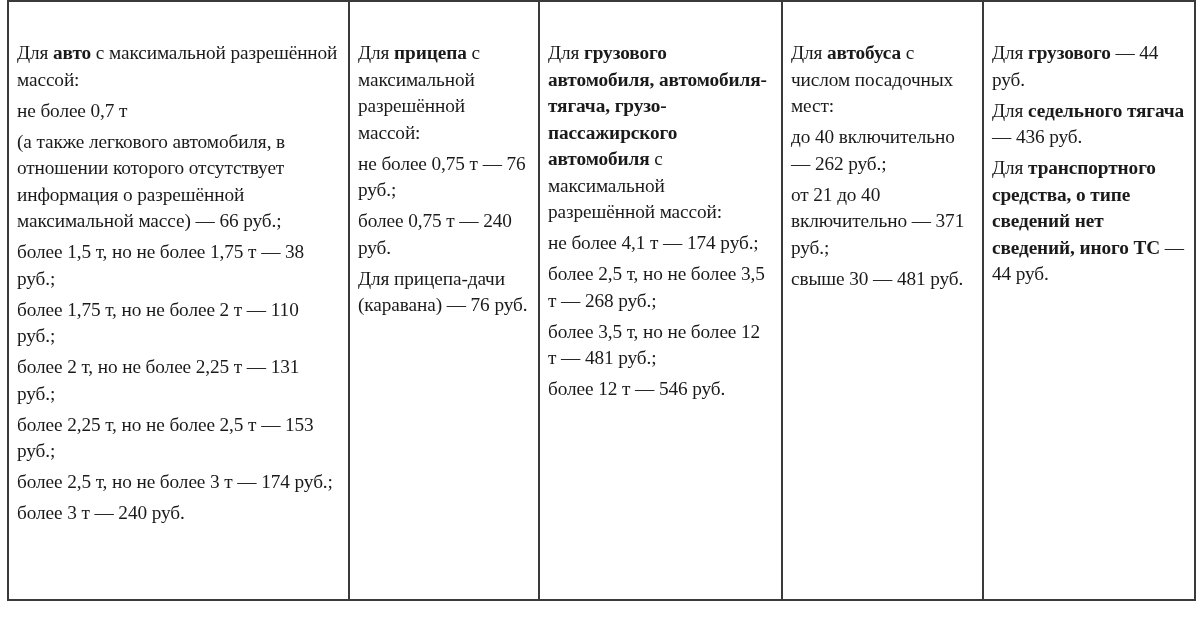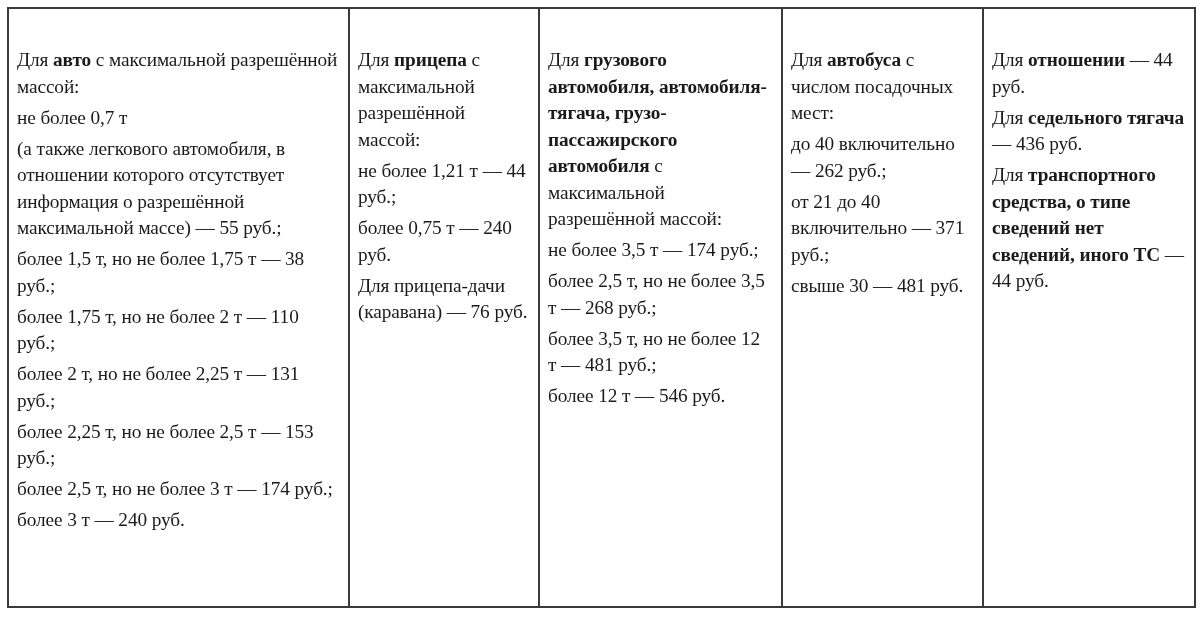--- a/index.html
+++ b/index.html
@@ -11,21 +11,21 @@
       width: 1200px;
       height: 618px;
       position: relative;
       overflow: hidden;
       font-family: "Liberation Serif", "DejaVu Serif", serif;
       color: #1a1a1a;
     }
     .fee-table {
       position: absolute;
       left: 7px;
-      top: 7px;
+      top: 0;
       width: 1188px;
       height: 601px;
       border-collapse: collapse;
       table-layout: fixed;
       border: 2px solid #3a3a3a;
     }
     .fee-table td {
       border: 2px solid #3a3a3a;
       vertical-align: top;
       padding: 38px 8px 8px 8px;
@@ -55,52 +55,52 @@
     <col class="col-3">
     <col class="col-4">
     <col class="col-5">
   </colgroup>
   <tbody>
     <tr>
 
       <td>
         <p><span>Для </span><b>авто</b><span> с максимальной разрешённой массой:</span></p>
         <p>не более 0,7 т</p>
-        <p>(а также легкового автомобиля, в отношении которого отсутствует информация о разрешённой максимальной массе) — 55 руб.;</p>
+        <p>(а также легкового автомобиля, в отношении которого отсутствует информация о разрешённой максимальной массе) — 66 руб.;</p>
         <p>более 1,5 т, но не более 1,75 т — 38 руб.;</p>
         <p>более 1,75 т, но не более 2 т — 110 руб.;</p>
         <p>более 2 т, но не более 2,25 т — 131 руб.;</p>
         <p>более 2,25 т, но не более 2,5 т — 153 руб.;</p>
         <p>более 2,5 т, но не более 3 т — 174 руб.;</p>
         <p>более 3 т — 240 руб.</p>
       </td>
 
       <td>
         <p><span>Для </span><b>прицепа</b><span> с максимальной разрешённой массой:</span></p>
-        <p>не более 1,21 т — 44 руб.;</p>
+        <p>не более 0,75 т — 76 руб.;</p>
         <p>более 0,75 т — 240 руб.</p>
         <p>Для прицепа-дачи (каравана) — 76 руб.</p>
       </td>
 
       <td>
         <p><span>Для </span><b>грузового автомобиля, автомобиля-тягача, грузо-пассажирского автомобиля</b><span> с максимальной разрешённой массой:</span></p>
-        <p>не более 3,5 т — 174 руб.;</p>
+        <p>не более 4,1 т — 174 руб.;</p>
         <p>более 2,5 т, но не более 3,5 т — 268 руб.;</p>
         <p>более 3,5 т, но не более 12 т — 481 руб.;</p>
         <p>более 12 т — 546 руб.</p>
       </td>
 
       <td>
         <p><span>Для </span><b>автобуса</b><span> с числом посадочных мест:</span></p>
         <p>до 40 включительно — 262 руб.;</p>
         <p>от 21 до 40 включительно — 371 руб.;</p>
         <p>свыше 30 — 481 руб.</p>
       </td>
 
       <td>
-        <p><span>Для </span><b>отношении</b><span> — 44 руб.</span></p>
+        <p><span>Для </span><b>грузового</b><span> — 44 руб.</span></p>
         <p><span>Для </span><b>седельного тягача</b><span> — 436 руб.</span></p>
         <p><span>Для </span><b>транспортного средства, о типе сведений нет сведений, иного ТС</b><span> — 44 руб.</span></p>
       </td>
 
     </tr>
   </tbody>
 </table>
 
 </body></html>

